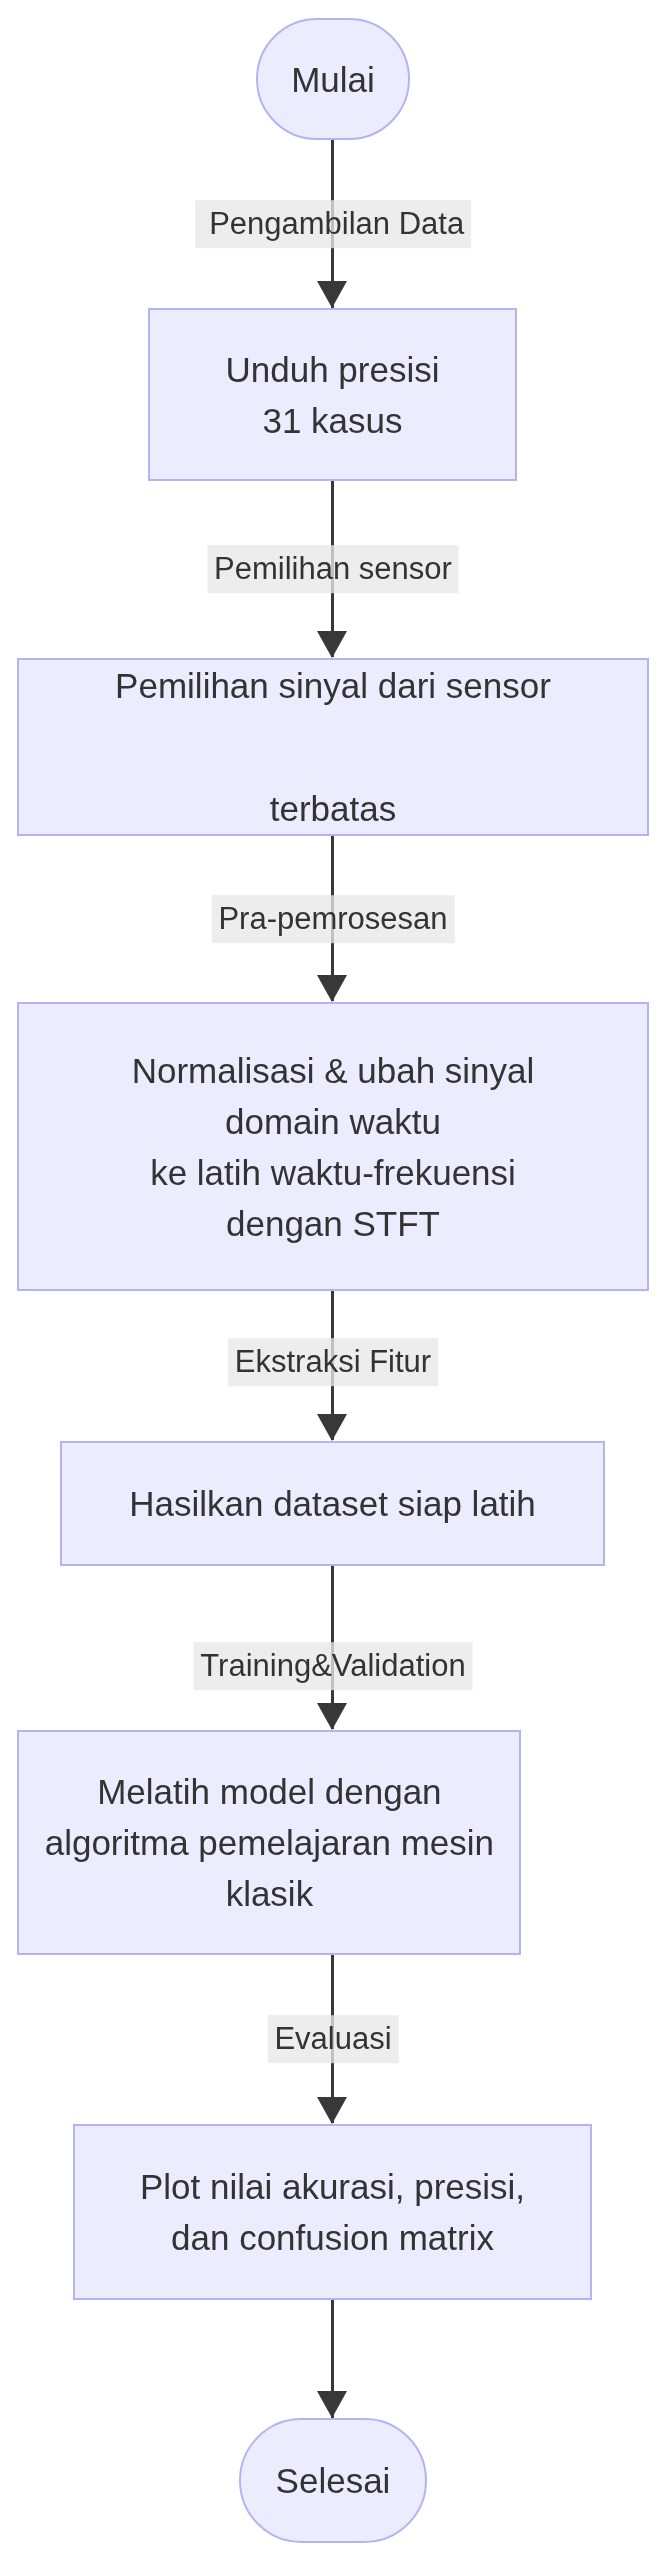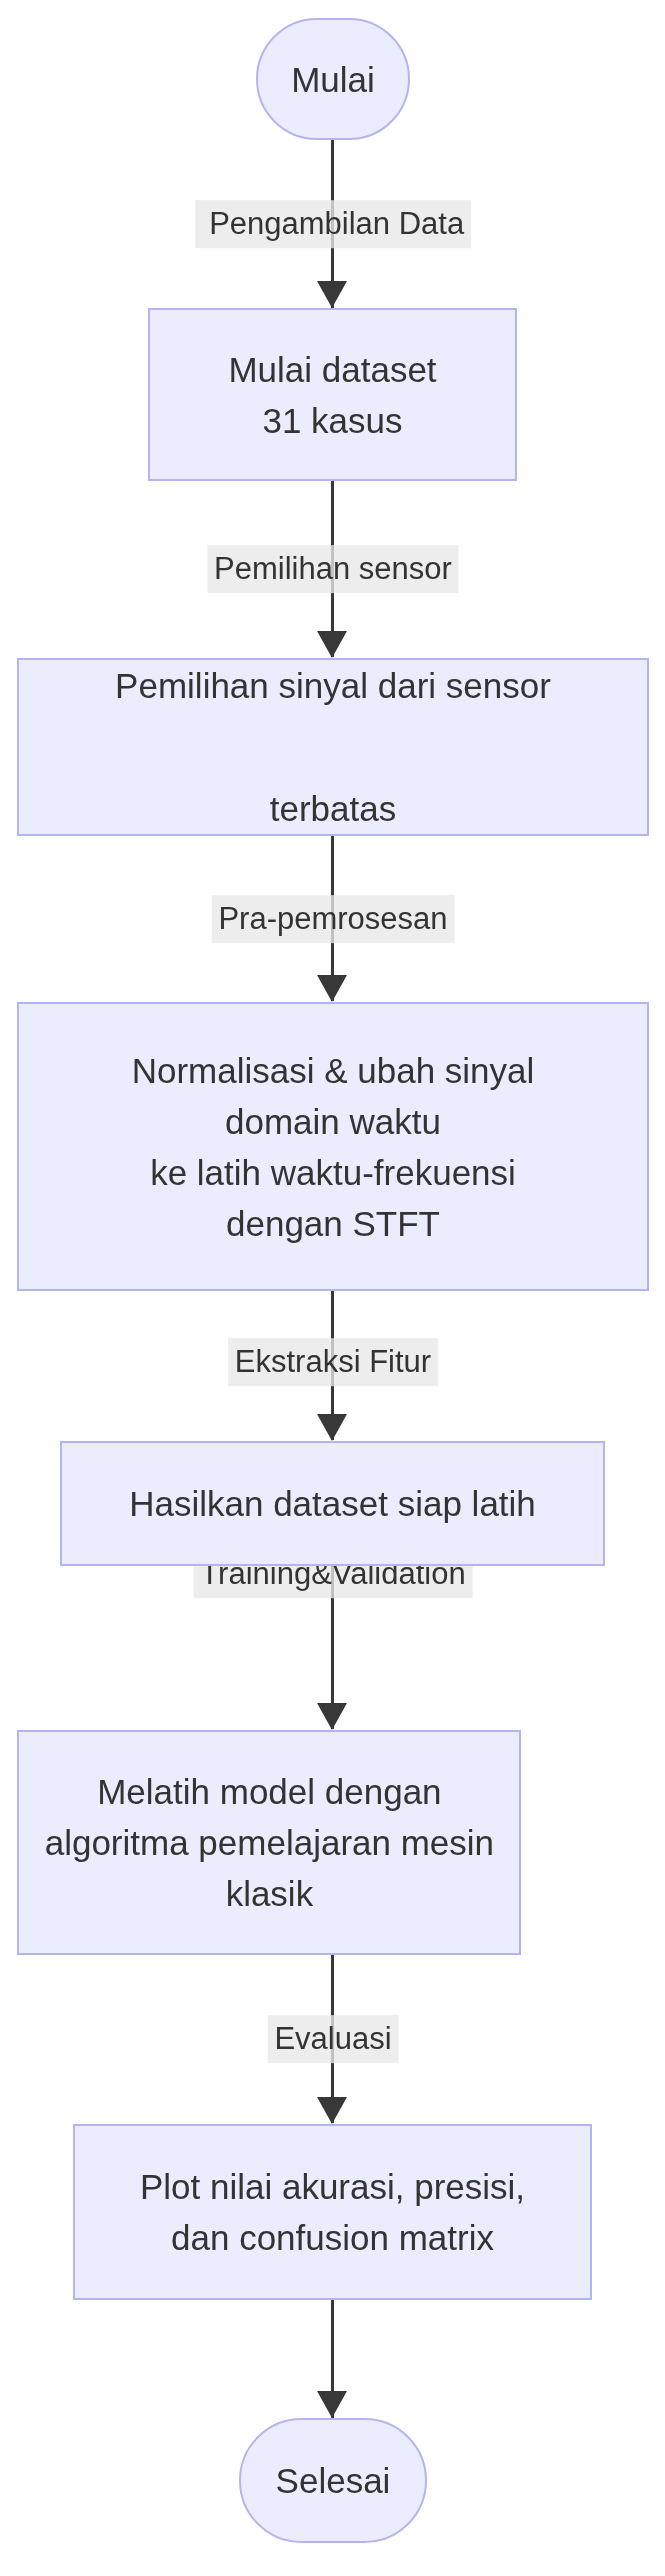--- a/index.html
+++ b/index.html
@@ -81,29 +81,29 @@
   <div class="edge-line" style="left:331px;top:1955px;height:168px;"></div>
   <div class="arrowhead" style="left:317px;top:2097px;"></div>
 
   <div class="edge-line" style="left:331px;top:2300px;height:118px;"></div>
   <div class="arrowhead" style="left:317px;top:2391px;"></div>
 
   <div class="edge-label" style="left:333px;top:224px;padding-left:14px;">Pengambilan Data</div>
   <div class="edge-label" style="left:333px;top:569px;">Pemilihan sensor</div>
   <div class="edge-label" style="left:333px;top:919px;">Pra-pemrosesan</div>
   <div class="edge-label" style="left:333px;top:1362px;">Ekstraksi Fitur</div>
-  <div class="edge-label" style="left:333px;top:1574px;">Training&amp;Validation</div>
+  <div class="edge-label" style="left:333px;top:1666px;">Training&amp;Validation</div>
   <div class="edge-label" style="left:333px;top:2039px;">Evaluasi</div>
 
   <div class="node stadium" style="left:256px;top:18px;width:154px;height:122px;">
     <div>Mulai</div>
   </div>
 
   <div class="node" style="left:148px;top:308px;width:369px;height:173px;">
-    <div>Mulai dataset</div>
+    <div>Unduh presisi</div>
     <div>31 kasus</div>
   </div>
 
   <div class="node" style="left:17px;top:658px;width:632px;height:178px;justify-content:space-between;">
     <div>Pemilihan sinyal dari sensor</div>
     <div>terbatas</div>
   </div>
 
   <div class="node" style="left:17px;top:1002px;width:632px;height:289px;">
     <div>Normalisasi &amp; ubah sinyal</div>

